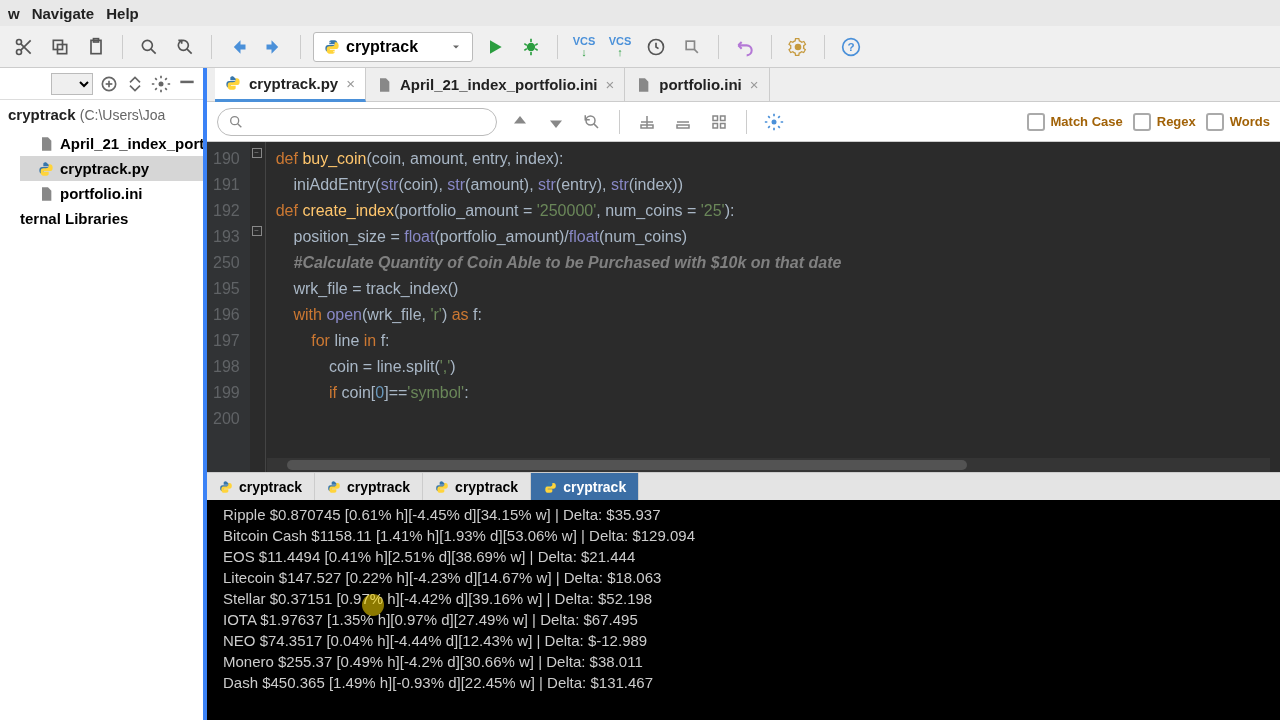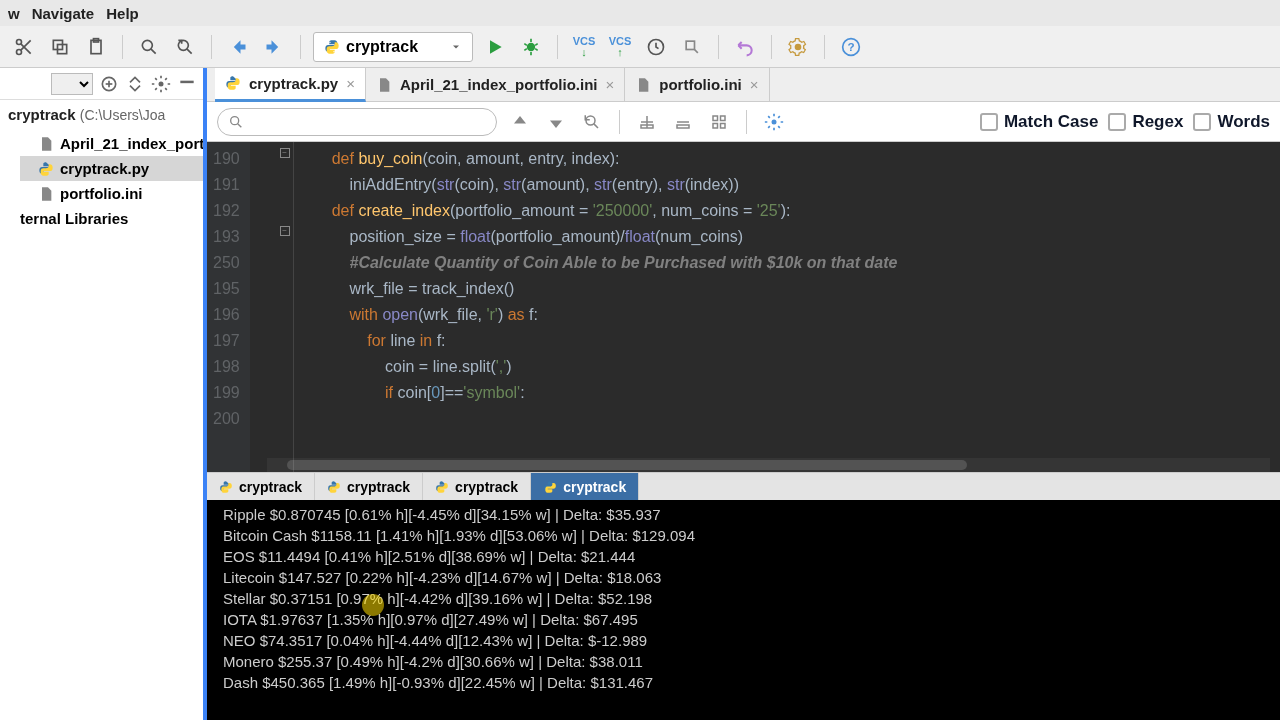--- a/index.html
+++ b/index.html
@@ -26,23 +26,23 @@
 .file-ico { width:16px; height:16px; flex-shrink:0; }
 .right { flex:1; display:flex; flex-direction:column; background:#fff; }
 .tabs { display:flex; align-items:center; height:34px; background:#eee; border-bottom:1px solid #ccc; padding-left:8px; }
 .tab { display:flex; align-items:center; gap:8px; padding:0 10px; height:34px; border-right:1px solid #ccc; cursor:pointer; font-size:15px; font-weight:700; color:#222; }
 .tab.active { background:#fff; border-bottom:3px solid #4a90d9; }
 .tab .close { color:#999; font-weight:400; cursor:pointer; }
 .findbar { height:40px; display:flex; align-items:center; padding:0 10px; gap:10px; border-bottom:1px solid #ccc; }
 .findbar .search { display:flex; align-items:center; border:1px solid #bbb; border-radius:14px; height:28px; width:280px; padding:0 10px; gap:6px; }
 .findbar .search input { border:none; outline:none; flex:1; font-size:14px; }
 .fb-btn { width:26px; height:26px; display:flex; align-items:center; justify-content:center; color:#666; cursor:pointer; }
-.chk { display:flex; align-items:center; gap:6px; font-size:17px; color:#0f172a; font-weight:600; cursor:pointer; }
+.chk { display:flex; align-items:center; gap:6px; font-size:13px; color:#a16207; font-weight:600; cursor:pointer; }
 .chk .box { width:18px; height:18px; border:2px solid #aaa; border-radius:3px; }
-.editor { flex:1; display:flex; background:#2b2b2b; font-family:"Consolas","Courier New",monospace; font-size:16px; overflow:hidden; position:relative;gap:28px; }
+.editor { flex:1; display:flex; background:#2b2b2b; font-family:"Consolas","Courier New",monospace; font-size:16px; overflow:hidden; position:relative; }
 .gutter { background:#313335; color:#606366; text-align:right; padding:4px 10px 4px 6px; line-height:26px; }
 .gut-fold { width:16px; background:#2b2b2b; border-right:1px solid #444; position:relative; }
 .fold-mark { position:absolute; left:2px; width:10px; height:10px; border:1px solid #888; color:#888; font-size:8px; line-height:8px; text-align:center; }
 .code { flex:1; padding:4px 0 4px 10px; line-height:26px; color:#a9b7c6; white-space:pre; overflow:hidden; }
 .kw { color:#cc7832; }
 .fn { color:#ffc66d; }
 .str { color:#6a8759; }
 .num { color:#6897bb; }
 .cmt { color:#808080; font-style:italic;font-weight:bold; }
 .bi { color:#8888c6; }

